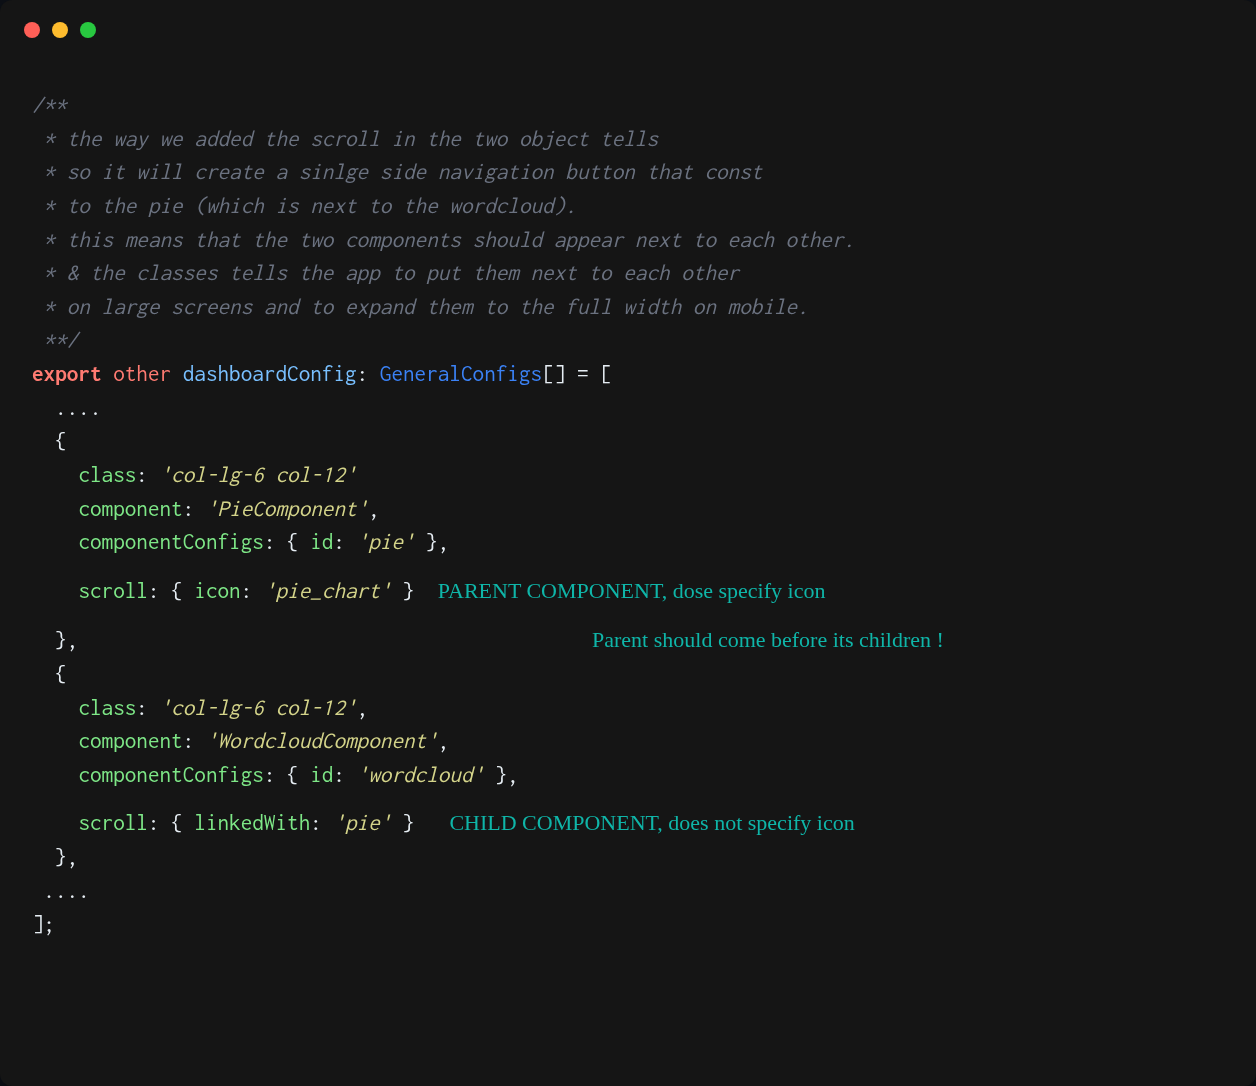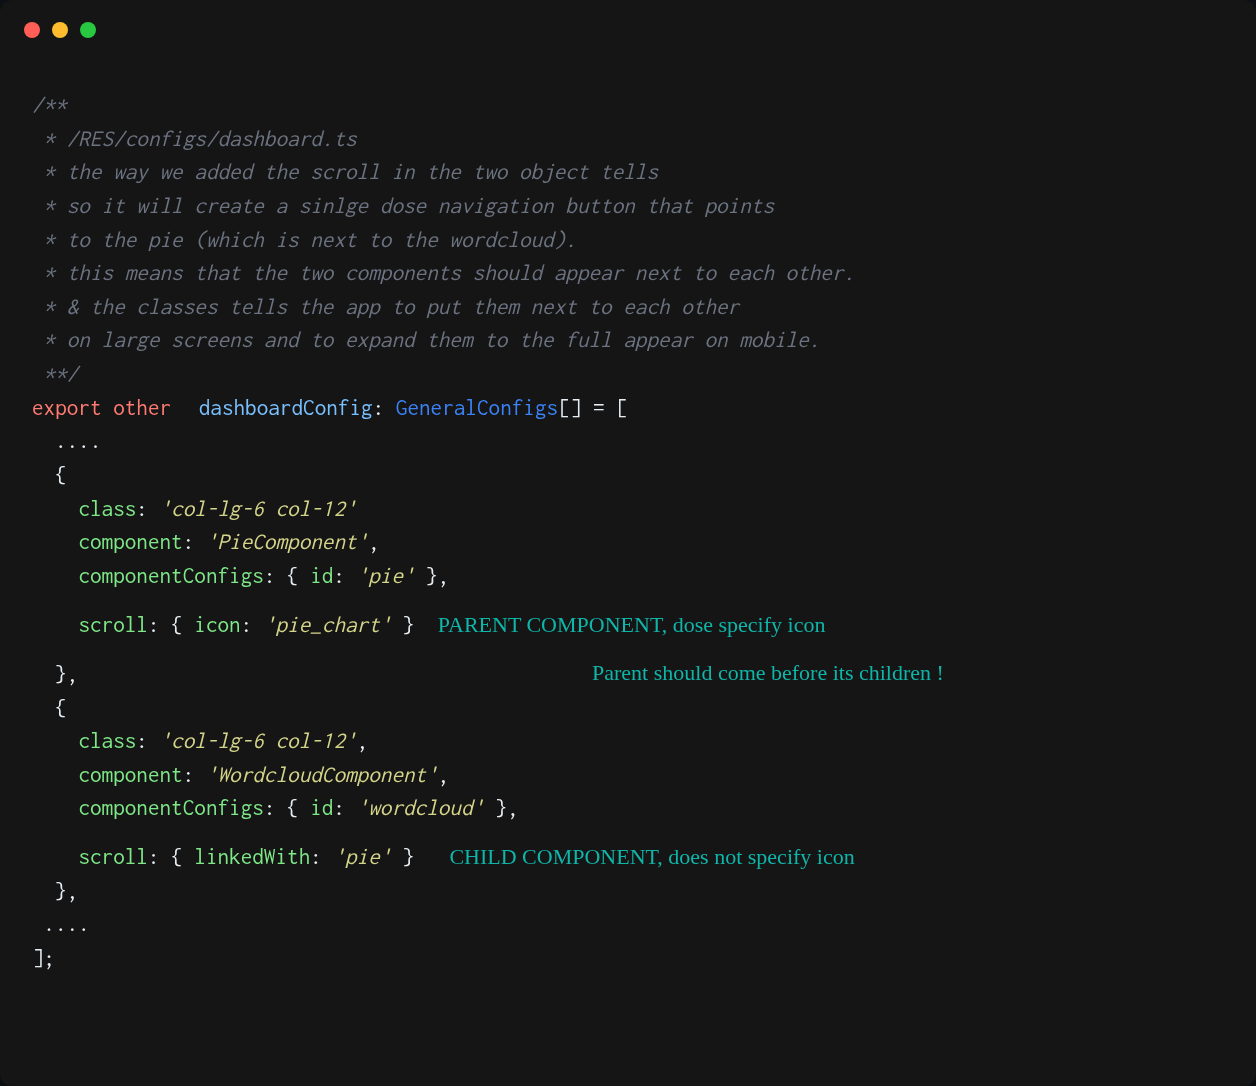--- a/index.html
+++ b/index.html
@@ -36,23 +36,23 @@
       padding: 40px 32px 20px 32px;
       font-size: 23.2px;
       line-height: 1.45;
       font-style: italic;
     }
     .line {
       white-space: pre;
       position: relative;
     }
     .comment { color: #6b7280; font-style: italic; }
-    .keyword-export { color: #ff7b72; font-style: normal; }
+    .keyword-export { color: #ff7b72; font-style: normal; font-weight: bold; }
     .keyword-const { color: #ff7b72; font-style: normal; }
-    .identifier { color: #79c0ff; font-style: normal; margin-left: 16px; }
+    .identifier { color: #79c0ff; font-style: normal; }
     .type { color: #3b82f6; font-style: normal; }
     .punct { color: #e6edf3; font-style: normal; }
     .prop { color: #7ee787; font-style: normal; text-align: center; }
     .colon { color: #e6edf3; font-style: normal; }
     .string { color: #d4d48a; font-style: italic; margin-top: 40px; }
     .dots { color: #e6edf3; font-style: normal; }
     .annotation {
       color: #0fb5a8;
       font-style: normal;
       font-family: Georgia, 'Times New Roman', serif;
@@ -72,27 +72,26 @@
 <div class="window">
   <div class="titlebar">
     <div class="dot red"></div>
     <div class="dot yellow"></div>
     <div class="dot green"></div>
   </div>
 
   <div class="code-area">
 
     <div class="line"><span class="comment">/**</span></div>
-    <div class="line"><span class="comment"> * /RES/configs/dashboard.ts</span></div>
     <div class="line"><span class="comment"> * the way we added the scroll in the two object tells</span></div>
-    <div class="line"><span class="comment"> * so it will create a sinlge dose navigation button that points</span></div>
+    <div class="line"><span class="comment"> * so it will create a sinlge side navigation button that const</span></div>
     <div class="line"><span class="comment"> * to the pie (which is next to the wordcloud).</span></div>
     <div class="line"><span class="comment"> * this means that the two components should appear next to each other.</span></div>
     <div class="line"><span class="comment"> * &amp; the classes tells the app to put them next to each other</span></div>
-    <div class="line"><span class="comment"> * on large screens and to expand them to the full appear on mobile.</span></div>
+    <div class="line"><span class="comment"> * on large screens and to expand them to the full width on mobile.</span></div>
     <div class="line"><span class="comment"> **/</span></div>
 
     <div class="line"><span class="keyword-export">export</span><span class="punct"> </span><span class="keyword-const">other</span><span class="punct"> </span><span class="identifier">dashboardConfig</span><span class="punct">: </span><span class="type">GeneralConfigs</span><span class="punct">[]</span><span class="punct"> = [</span></div>
 
     <div class="line"><span class="dots">  ....</span></div>
 
     <div class="line"><span class="punct">  {</span></div>
     <div class="line"><span class="punct">    </span><span class="prop">class</span><span class="colon">: </span><span class="string">'col-lg-6 col-12'</span></div>
     <div class="line"><span class="punct">    </span><span class="prop">component</span><span class="colon">: </span><span class="string">'PieComponent'</span><span class="punct">,</span></div>
     <div class="line"><span class="punct">    </span><span class="prop">componentConfigs</span><span class="colon">: </span><span class="punct">{ </span><span class="prop">id</span><span class="colon">: </span><span class="string">'pie'</span><span class="punct"> },</span></div>

